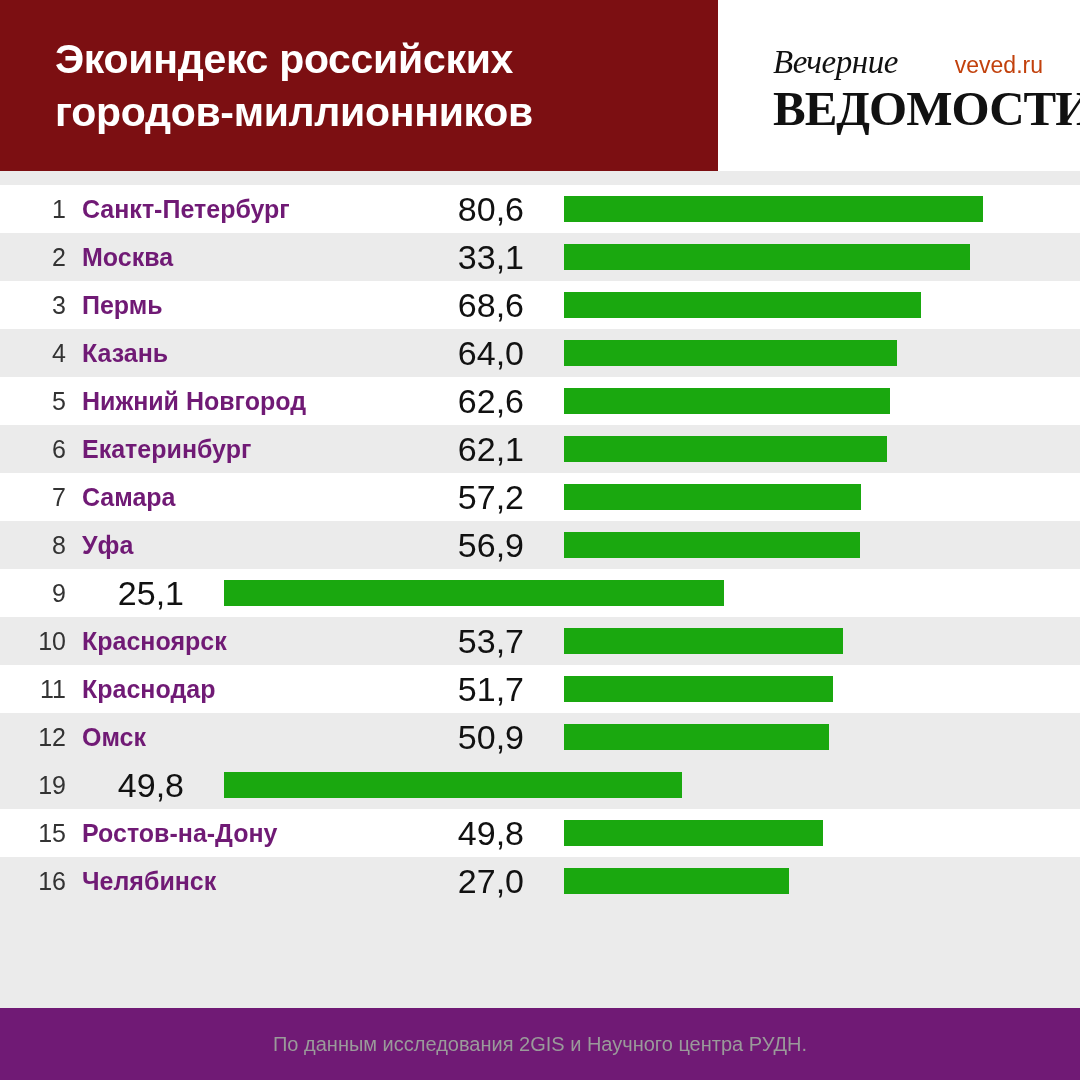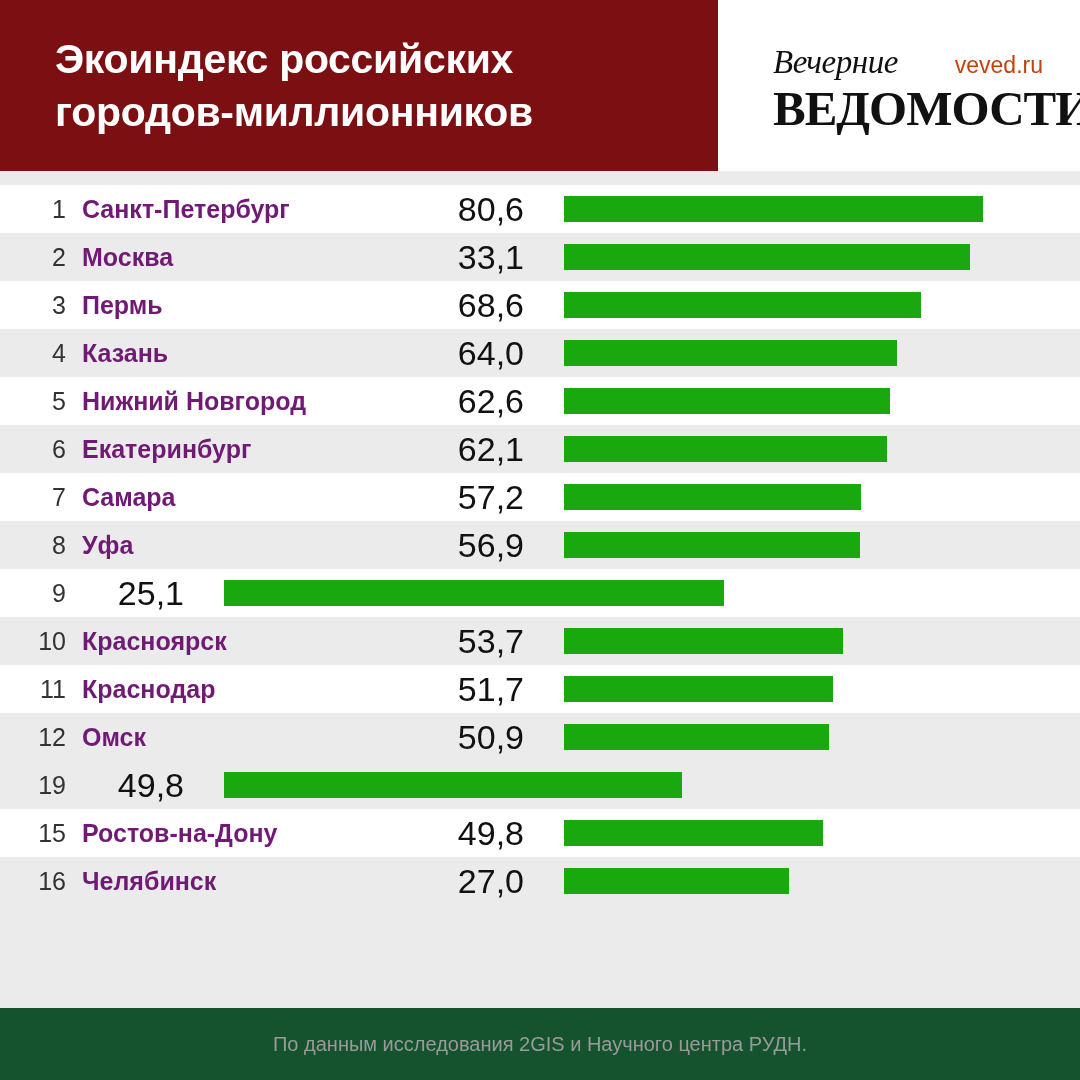--- a/index.html
+++ b/index.html
@@ -143,21 +143,21 @@
   
   .footer {
     position: absolute;
     left: 0;
     right: 0;
     bottom: 0;
     height: 72px;
     display: flex;
     align-items: center;
     justify-content: center;
-    background: #14532d;
+    background: #701a75;
   }
   .footer-text {
     font-size: 20px;
     color: #9a9a9a;
   }
 </style>
 </head>
 <body>
 
 <div class="page">

